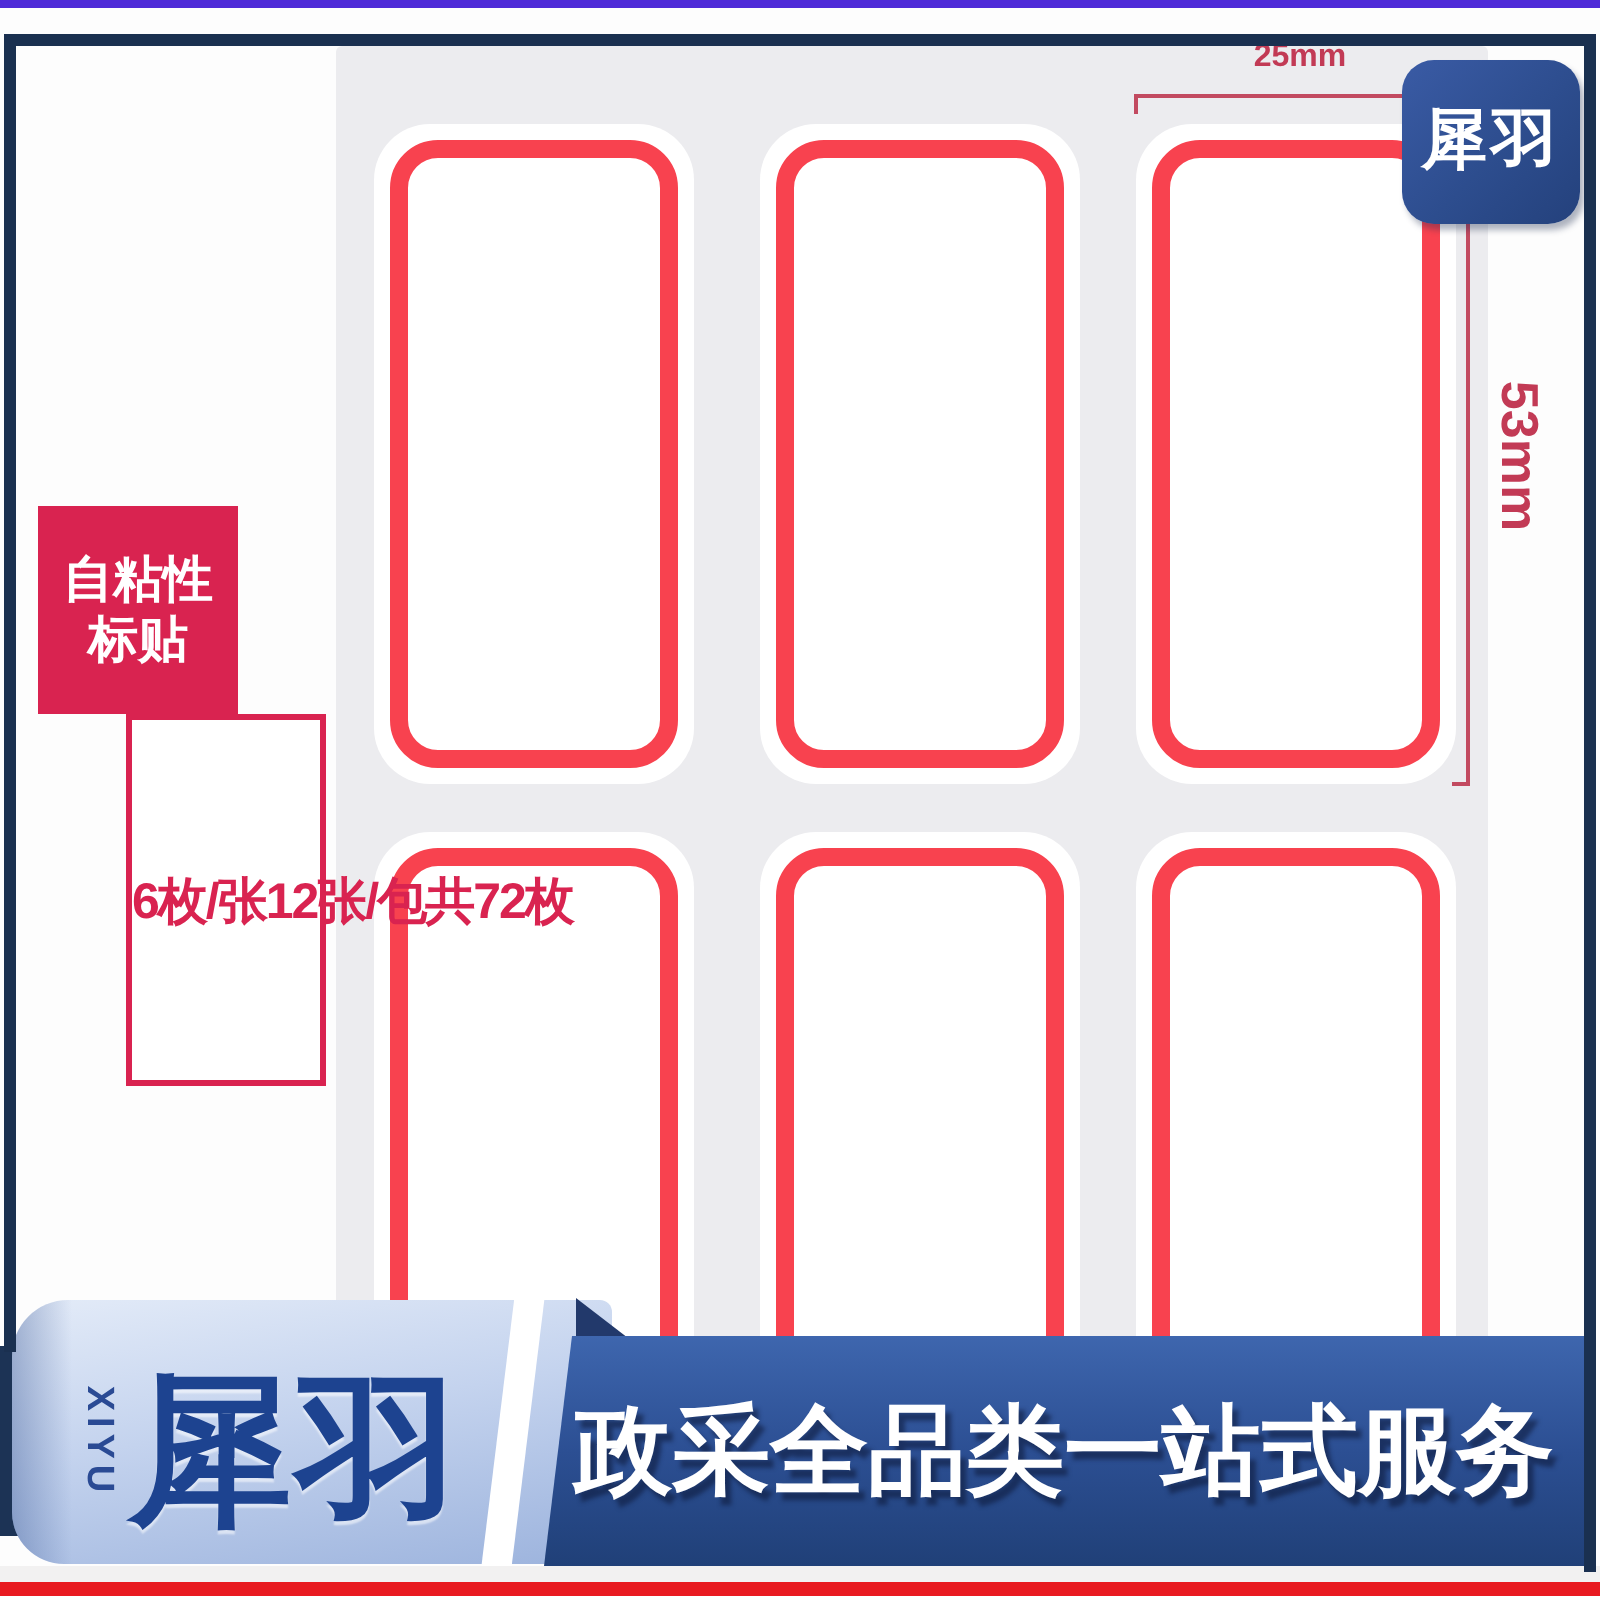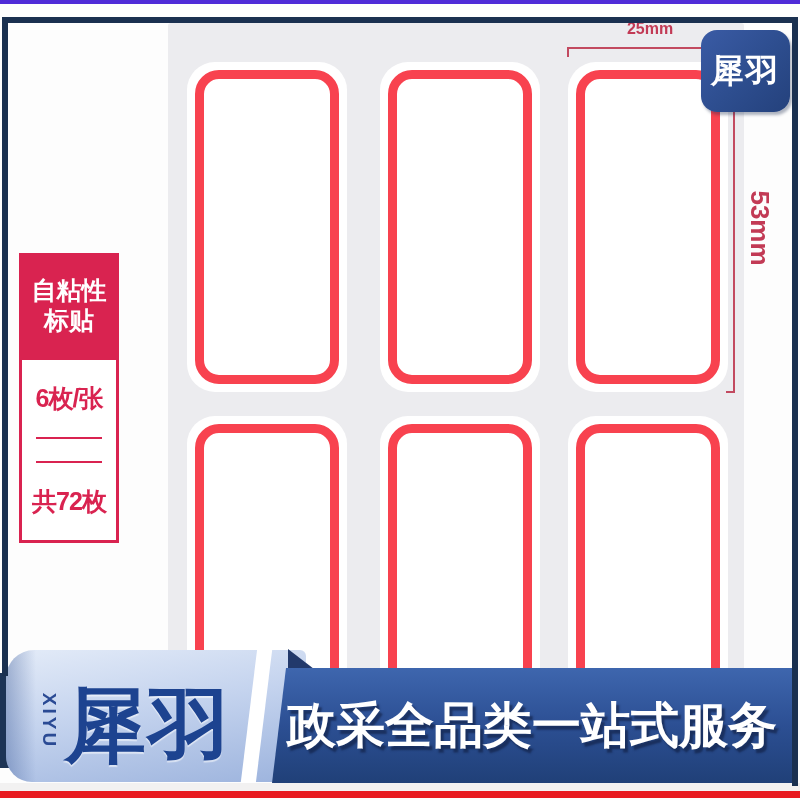--- a/index.html
+++ b/index.html
@@ -43,21 +43,21 @@
     display:flex;flex-direction:column;align-items:center;justify-content:center;}
   .badge-line{color:#ffffff;font-size:33px;font-weight:bold;line-height:37px;
     letter-spacing:2px;font-family:"Liberation Serif", serif;white-space:nowrap;}
 
   
   .info-box{left:19px;top:253px;width:100px;z-index:4;}
   .info-header{width:100px;height:104px;background:#d92350;color:#fff;
     display:flex;flex-direction:column;align-items:center;justify-content:center;}
   .info-title-line{font-size:25px;font-weight:bold;line-height:30px;white-space:nowrap;}
   .info-body{width:94px;height:180px;background:#fff;border:3px solid #d92350;
-    display:flex;flex-direction:column;align-items:center;justify-content:space-evenly;}
+    display:flex;flex-direction:row;align-items:center;justify-content:space-evenly;margin-left:44px;}
   .spec{color:#d92350;font-size:25px;font-weight:bold;white-space:nowrap;letter-spacing:-1px;}
   .spec-divider{width:66px;height:2px;background:#d92350;}
 
   
   .ribbon-end{left:0;top:673px;width:11px;height:95px;background:#1c3355;z-index:6;}
   .ribbon{left:6px;top:650px;width:300px;height:132px;z-index:6;
     background:linear-gradient(170deg,#e3ebf8 0%,#c4d3ee 45%,#9cb3dd 100%);
     border-radius:28px 6px 12px 26px;}
   .ribbon-shade{position:absolute;left:0;top:0;bottom:0;width:30px;
     background:linear-gradient(90deg,rgba(60,90,150,0.40),rgba(255,255,255,0));
@@ -115,20 +115,21 @@
 </div>
 
 <div class="abs info-box">
   <div class="info-header">
     <div class="info-title-line">自粘性</div>
     <div class="info-title-line">标贴</div>
   </div>
   <div class="info-body">
     <div class="spec">6枚/张</div>
     <div class="spec-divider"></div>
+    <div class="spec">12张/包</div>
     <div class="spec-divider"></div>
     <div class="spec">共72枚</div>
   </div>
 </div>
 
 <div class="abs ribbon-end"></div>
 <div class="abs ribbon">
   <div class="ribbon-shade"></div>
 </div>
 <div class="abs ribbon-fold"></div>

